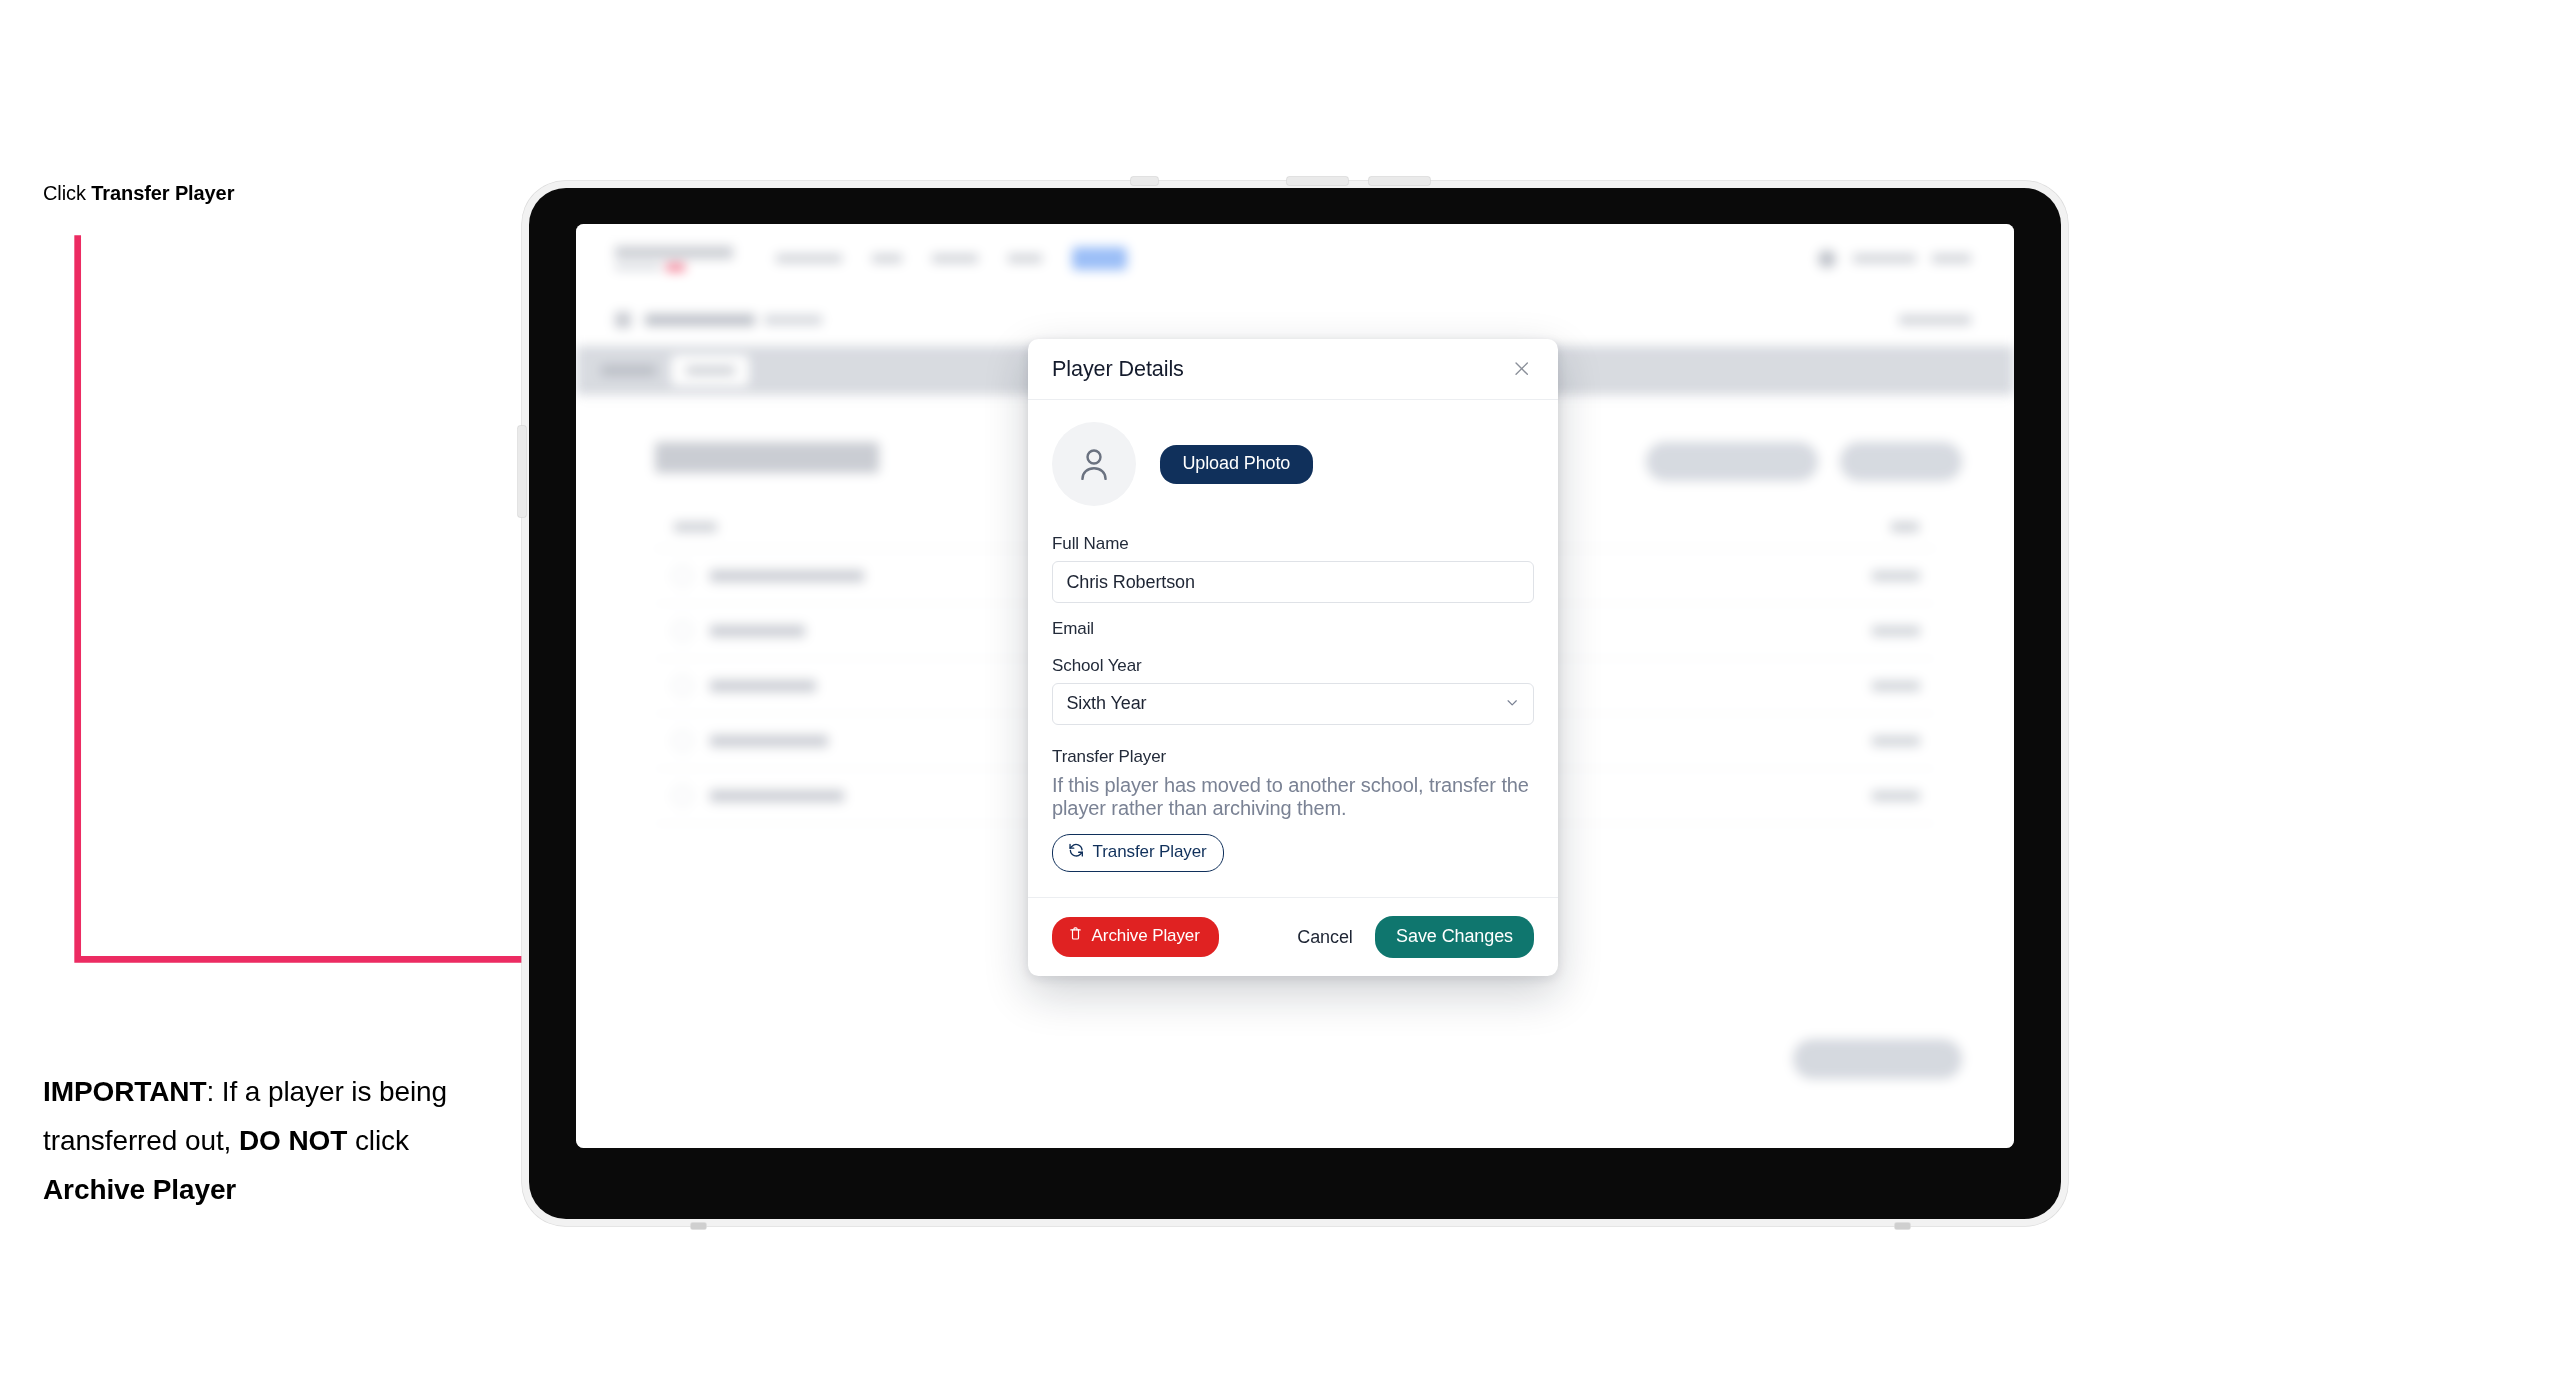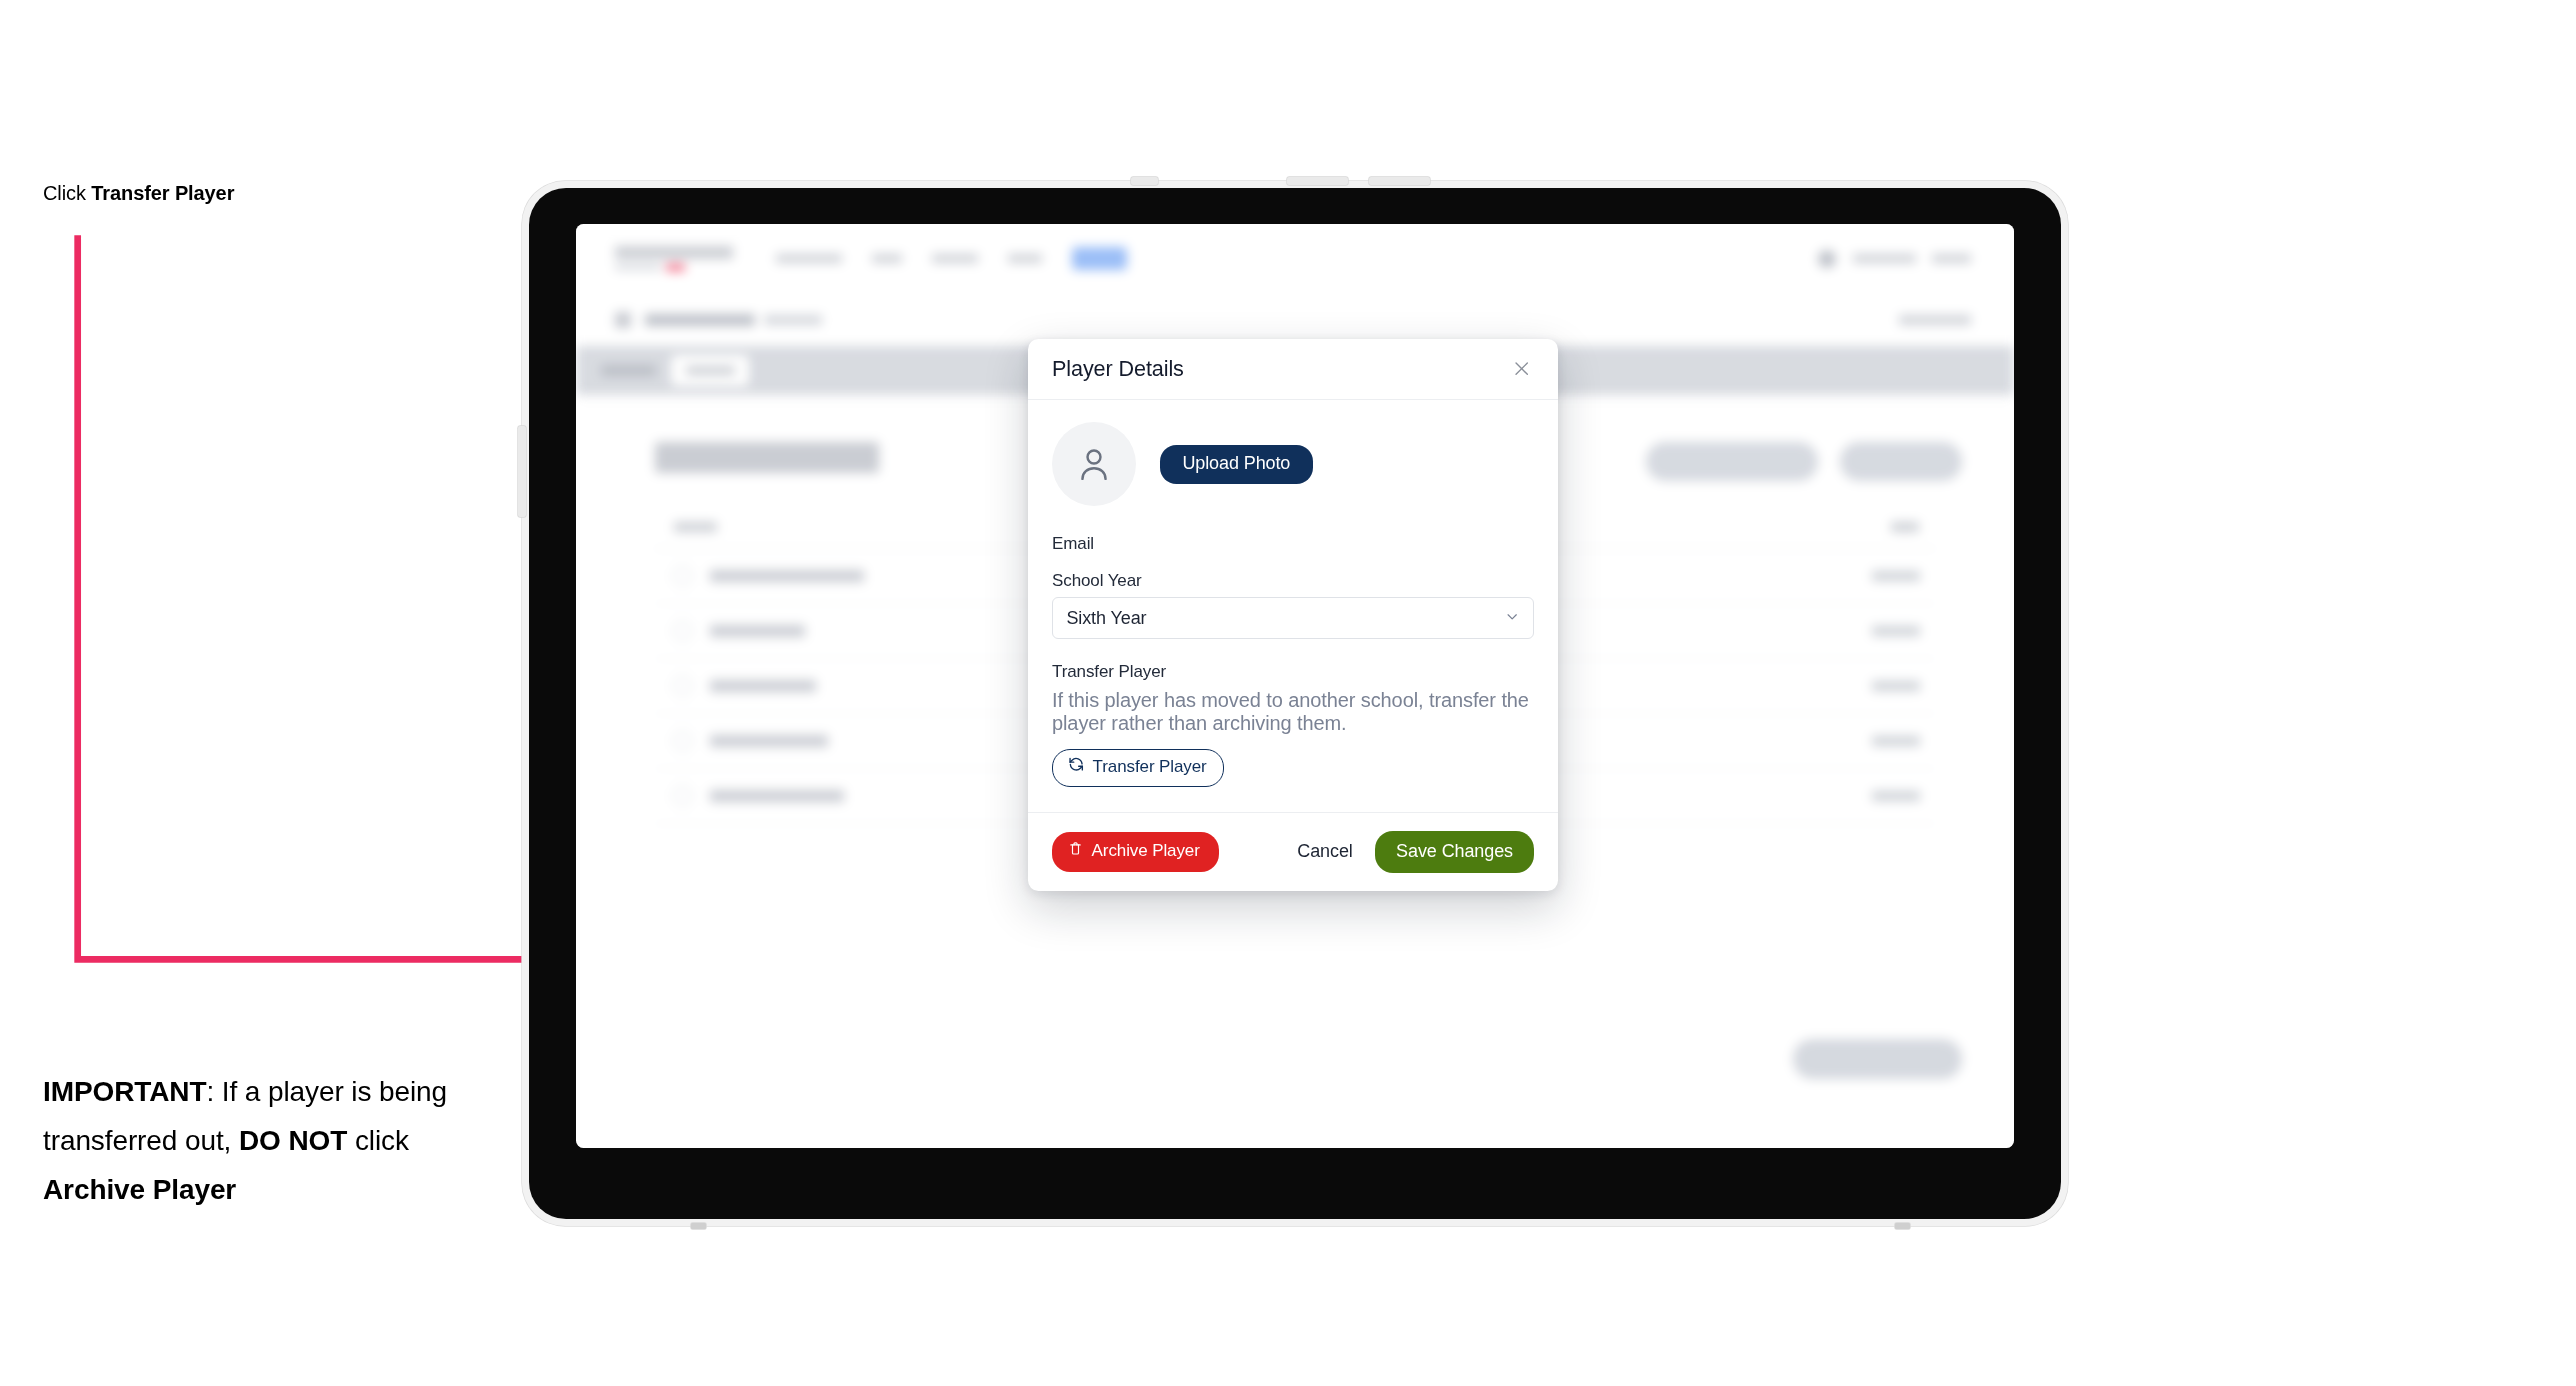--- a/index.html
+++ b/index.html
@@ -331,21 +331,21 @@
     background: none;
     border: none;
     color: #1d2433;
     font-size: 18px;
     font-family: "Liberation Sans", sans-serif;
     cursor: pointer;
     padding: 0;
     letter-spacing: -0.1px;
   }
   #save-btn {
-    background: #4d7c0f;
+    background: #0f766e;
     color: #ffffff;
     border: none;
     border-radius: 18px;
     padding: 9.7px 21px 11.2px 21px;
     font-size: 18px;
     font-family: "Liberation Sans", sans-serif;
     cursor: pointer;
     letter-spacing: -0.1px;
   }
 </style>
@@ -470,20 +470,24 @@
     <div id="photo-row">
       <div id="avatar">
         <svg width="42" height="42" viewBox="0 0 24 24" fill="none" stroke="#6b7280" stroke-width="1.4" stroke-linecap="round">
           <circle cx="12" cy="8" r="3.7"></circle>
           <path d="M5.4 20.5c0-3.6 2.95-6.1 6.6-6.1s6.6 2.5 6.6 6.1"></path>
         </svg>
       </div>
       <button id="upload-photo">Upload Photo</button>
     </div>
 
+    <div class="field">
+      <div class="field-label">Full Name</div>
+      <input class="field-input" type="text" value="Chris Robertson" style="">
+    </div>
 
 
     <div class="field">
       <div class="field-label">Email</div>
     </div>
 
     <div class="field">
       <div class="field-label">School Year</div>
       <div class="select-wrap">
         <input class="field-input" type="text" readonly="" value="Sixth Year" style="">

